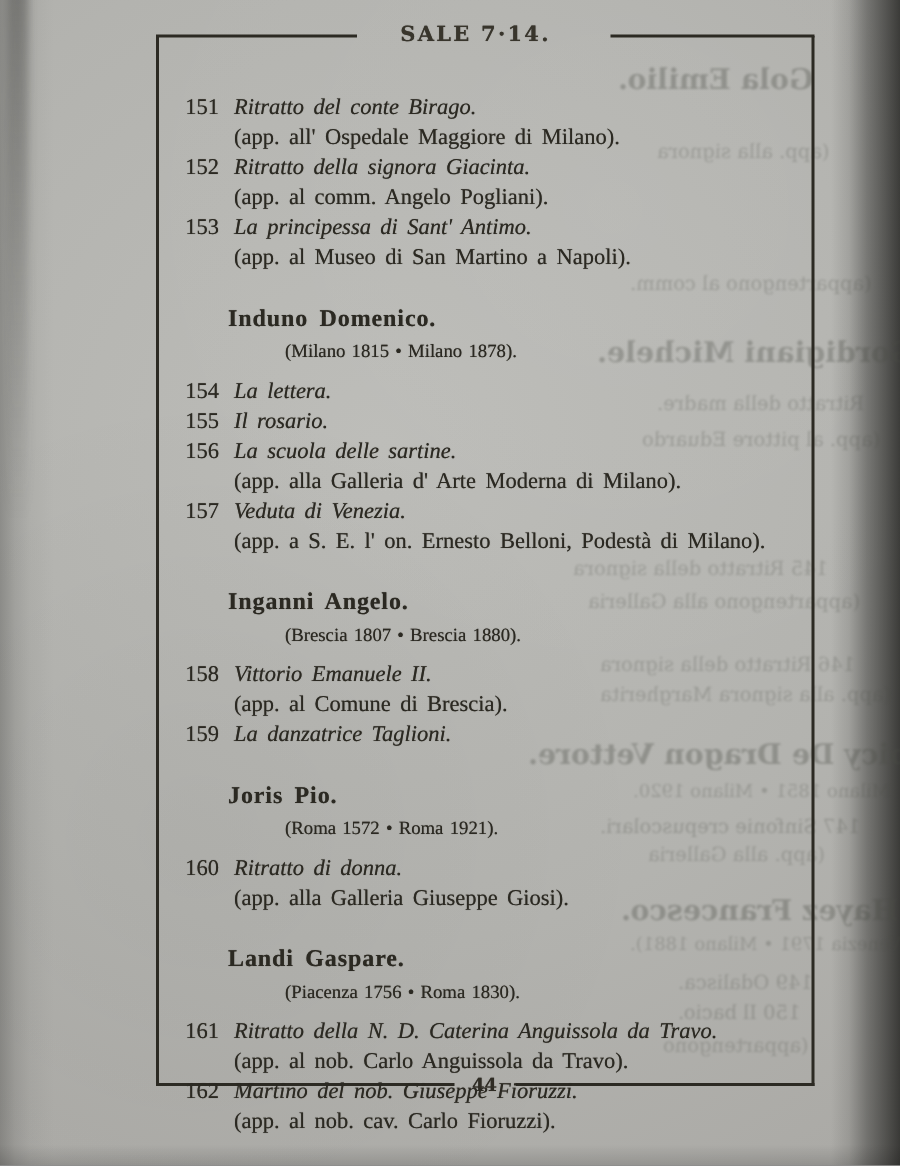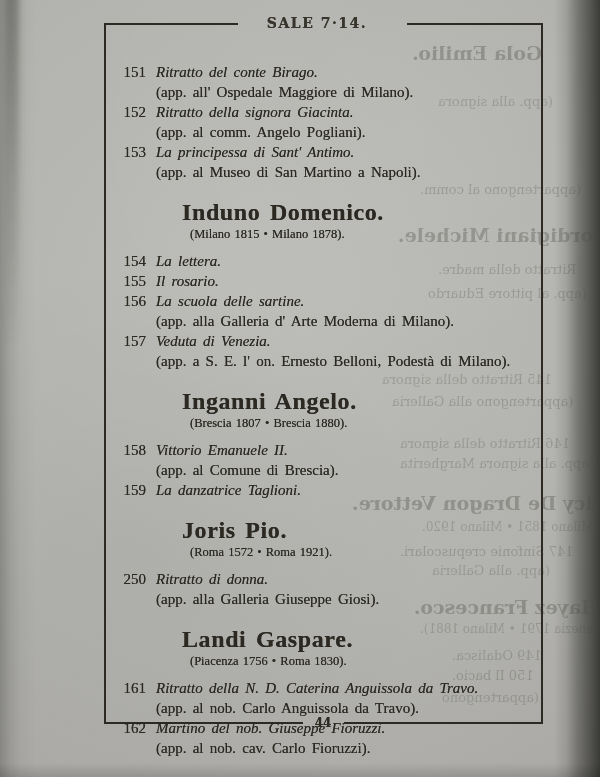--- a/index.html
+++ b/index.html
@@ -53,22 +53,22 @@
     font-size:15px;line-height:20px;word-spacing:2.5px;
     text-shadow:0 0 0.5px rgba(40,38,30,0.75);
     font-family:Liberation Serif, serif;
   }
   .row{display:flex;}
   .num{width:26px;margin-right:10px;flex:none;text-align:right;}
   .body{flex:1;min-width:0;}
   .title{display:block;font-style:italic;white-space:nowrap;}
   .attr{display:block;white-space:nowrap;}
   .artist{
-    margin:18px 0 0 62px;
-    font-size:24px;line-height:25px;font-weight:bold;
+    margin:18px 0 0 32px;
+    font-size:16px;line-height:25px;font-weight:bold;
     letter-spacing:0.6px;word-spacing:3px;white-space:nowrap;
   }
   .dates{
     margin:1px 0 9px 70px;
     font-size:12.5px;line-height:16px;word-spacing:1px;white-space:nowrap;
   }
   
   .ghost{
     position:absolute;
     transform:scaleX(-1);
@@ -185,21 +185,21 @@
     <div class="row">
       <span class="num">159</span>
       <span class="body">
         <span class="title">La danzatrice Taglioni.</span>
       </span>
     </div>
 
     <div class="artist">Joris Pio.</div>
     <div class="dates">(Roma 1572 • Roma 1921).</div>
     <div class="row">
-      <span class="num">250</span>
+      <span class="num">160</span>
       <span class="body">
         <span class="title">Ritratto di donna.</span>
         <span class="attr">(app. alla Galleria Giuseppe Giosi).</span>
       </span>
     </div>
 
     <div class="artist">Landi Gaspare.</div>
     <div class="dates">(Piacenza 1756 • Roma 1830).</div>
     <div class="row">
       <span class="num">161</span>

